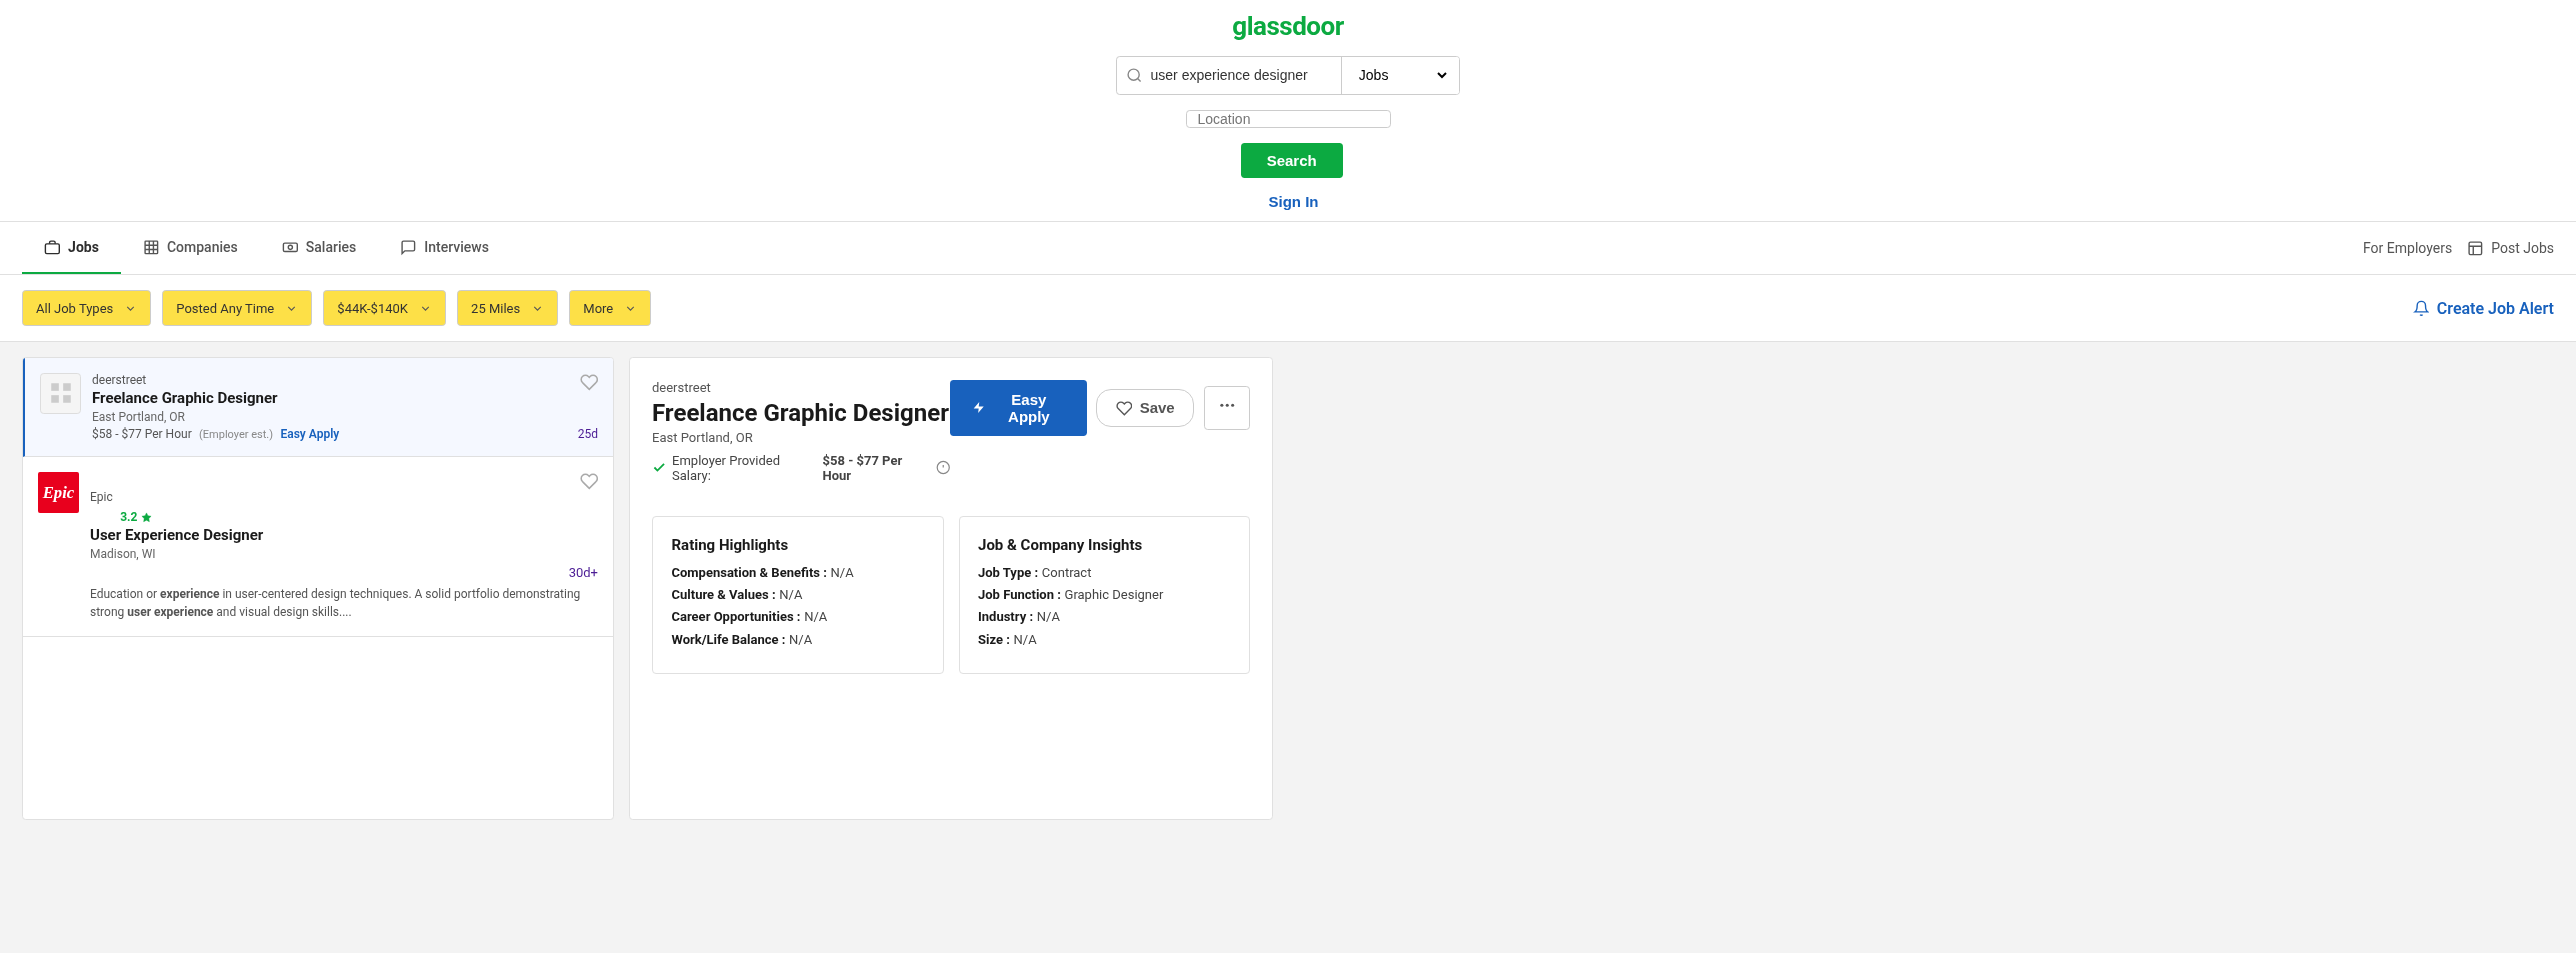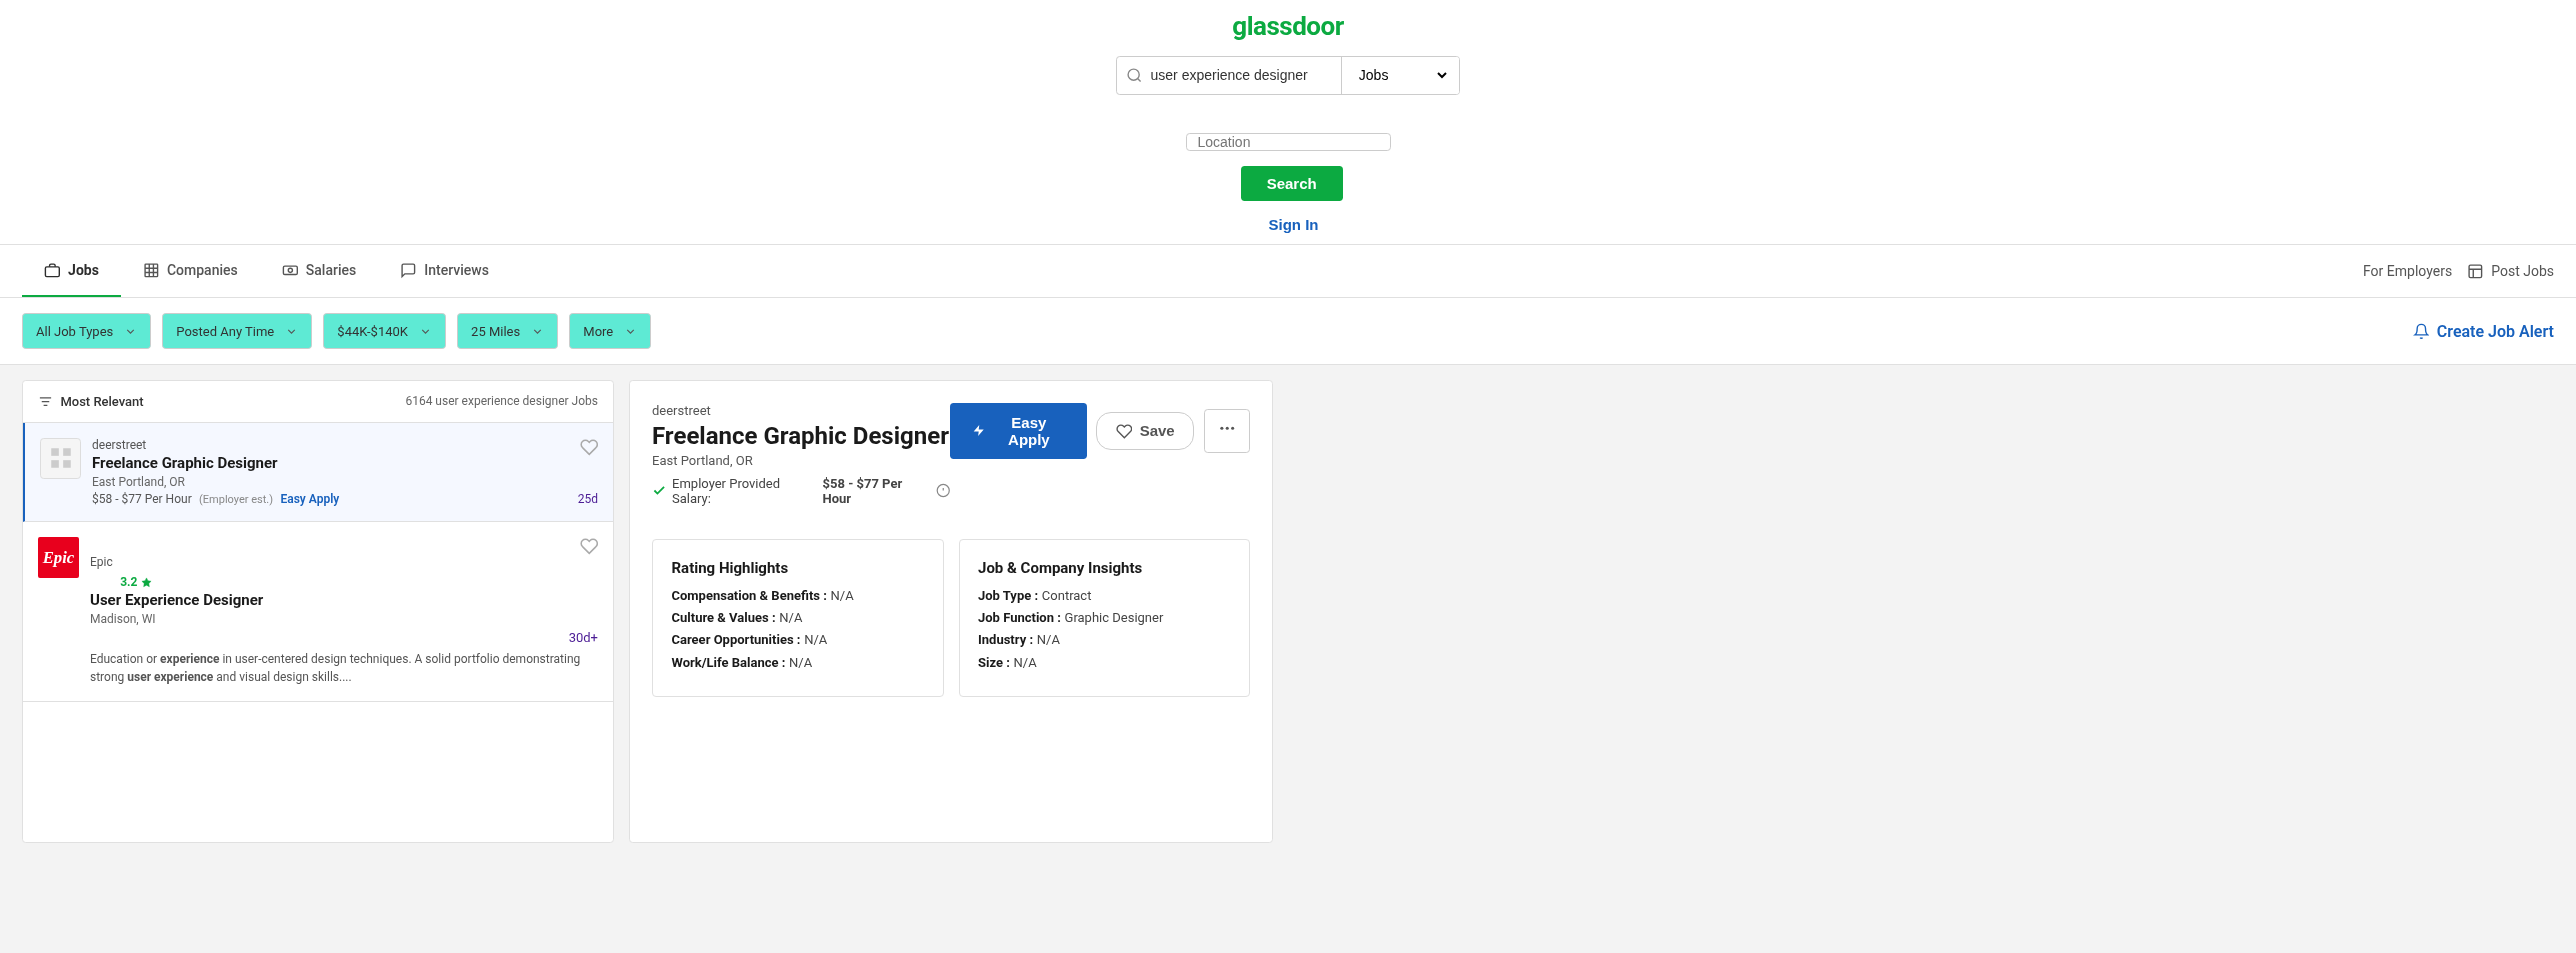--- a/index.html
+++ b/index.html
@@ -7,37 +7,37 @@
 
     
     .header { background: #fff; padding: 11px 22px; display: flex; align-items: center; gap: 15px; border-bottom: 0.9px solid #e0e0e0; flex-direction: column; }
     .logo { font-size: 26px; font-weight: 700; color: #0caa41; letter-spacing: -0.5px; white-space: nowrap; }
     .search-bar { display: flex; align-items: center; flex: 1; max-width: 648px; border: 1.4px solid #ccc; border-radius: 3.7px; overflow: hidden; }
     .search-input-wrap { display: flex; align-items: center; flex: 1; padding: 0 9.3px; background: #fff; }
     .search-input-wrap svg { color: #888; margin-right: 7.4px; flex-shrink: 0; }
     .search-input { border: none; outline: none; font-size: 14px; width: 100%; color: #333; }
     .jobs-select-wrap { display: flex; align-items: center; border-left: 1.4px solid #ccc; padding: 0 9.3px; background: #fff; cursor: pointer; }
     .jobs-select-wrap select { border: none; outline: none; font-size: 14px; background: transparent; cursor: pointer; padding: 9.3px 3.7px; }
-    .location-input-wrap { display: flex; align-items: flex-start; flex: 1; max-width: 296px; border: 1.4px solid #ccc; border-radius: 3.7px; padding: 0 11px; background: #fff; margin-top: 23px; }
+    .location-input-wrap { display: flex; align-items: flex-start; flex: 1; max-width: 296px; border: 1.4px solid #ccc; border-radius: 3.7px; padding: 0 11px; background: #fff; }
     .location-input { border: none; outline: none; font-size: 14px; width: 100%; color: #aaa; }
     .search-btn { background: #0caa41; color: #fff; border: none; border-radius: 3.7px; padding: 9.3px 26px; font-size: 15px; font-weight: 600; cursor: pointer; white-space: nowrap; margin-left: 7.4px; }
     .sign-in-btn { color: #1861bd; font-size: 15px; font-weight: 600; background: none; border: none; cursor: pointer; white-space: nowrap; margin-left: 11px; }
 
     
     .nav { background: #fff; border-bottom: 0.9px solid #e0e0e0; padding: 0 22px; display: flex; align-items: center; justify-content: space-between; }
     .nav-left { display: flex; align-items: center; gap: 0; }
     .nav-item { display: flex; align-items: center; gap: 7.4px; padding: 16.7px 22px; font-size: 14px; color: #555; cursor: pointer; border-bottom: 2.8px solid transparent; font-weight: 500; }
     .nav-item.active { color: #2d2d2d; border-bottom: 2.8px solid #0caa41; font-weight: 700; }
     .nav-right { display: flex; align-items: center; gap: 15px; }
     .for-employers { font-size: 14px; color: #555; cursor: pointer; }
     .post-jobs { display: flex; align-items: center; gap: 7.4px; font-size: 14px; color: #555; cursor: pointer; }
 
     
     .filters-bar { background: #fff; padding: 15px 22px; display: flex; align-items: center; gap: 11px; border-bottom: 0.9px solid #e0e0e0; }
-    .filter-select { display: flex; align-items: center; border: 1.4px solid #ccc; border-radius: 3.7px; padding: 9.3px 13px; background: #5eead4; cursor: pointer; font-size: 13px; color: #333; gap: 7.4px; }
+    .filter-select { display: flex; align-items: center; border: 1.4px solid #ccc; border-radius: 3.7px; padding: 9.3px 13px; background: #fde047; cursor: pointer; font-size: 13px; color: #333; gap: 7.4px; }
     .filter-select svg { margin-left: 3.7px; }
     .create-alert { display: flex; align-items: center; gap: 7.4px; color: #1861bd; font-size: 16px; font-weight: 600; cursor: pointer; margin-left: auto; }
 
     
     .main { display: flex; padding: 15px 22px; gap: 15px; max-width: 1295px; }
 
     
     .left-panel { width: 592px; flex-shrink: 0; background: #fff; border-radius: 3.7px; border: 0.9px solid #e0e0e0; overflow: hidden; }
     .sort-bar { display: flex; align-items: center; justify-content: space-between; padding: 13px 15px; border-bottom: 0.9px solid #e0e0e0; }
     .sort-label { display: flex; align-items: center; gap: 7.4px; font-size: 13px; color: #333; font-weight: 500; }
@@ -188,31 +188,20 @@
         <path d="M18 8A6 6 0 0 0 6 8c0 7-3 9-3 9h18s-3-2-3-9"></path>
         <path d="M13.73 21a2 2 0 0 1-3.46 0"></path>
       </svg>
     <span>Create Job Alert</span>
   </div>
 </div>
 
 <div class="main">
 
   <div class="left-panel">
-    <div class="sort-bar">
-      <div class="sort-label">
-        <svg width="15" height="15" viewBox="0 0 24 24" fill="none" stroke="#555" stroke-width="2">
-            <line x1="3" y1="6" x2="21" y2="6"></line>
-            <line x1="6" y1="12" x2="18" y2="12"></line>
-            <line x1="9" y1="18" x2="15" y2="18"></line>
-          </svg>
-        <span>Most Relevant</span>
-      </div>
-      <span class="results-count">6164 user experience designer Jobs</span>
-    </div>
 
     <div class="job-card selected">
       <div class="company-logo">
         <svg width="26" height="26" viewBox="0 0 24 24" fill="#ccc">
             <rect x="3" y="3" width="7" height="7"></rect>
             <rect x="14" y="3" width="7" height="7"></rect>
             <rect x="3" y="14" width="7" height="7"></rect>
             <rect x="14" y="14" width="7" height="7"></rect>
           </svg>
       </div>

